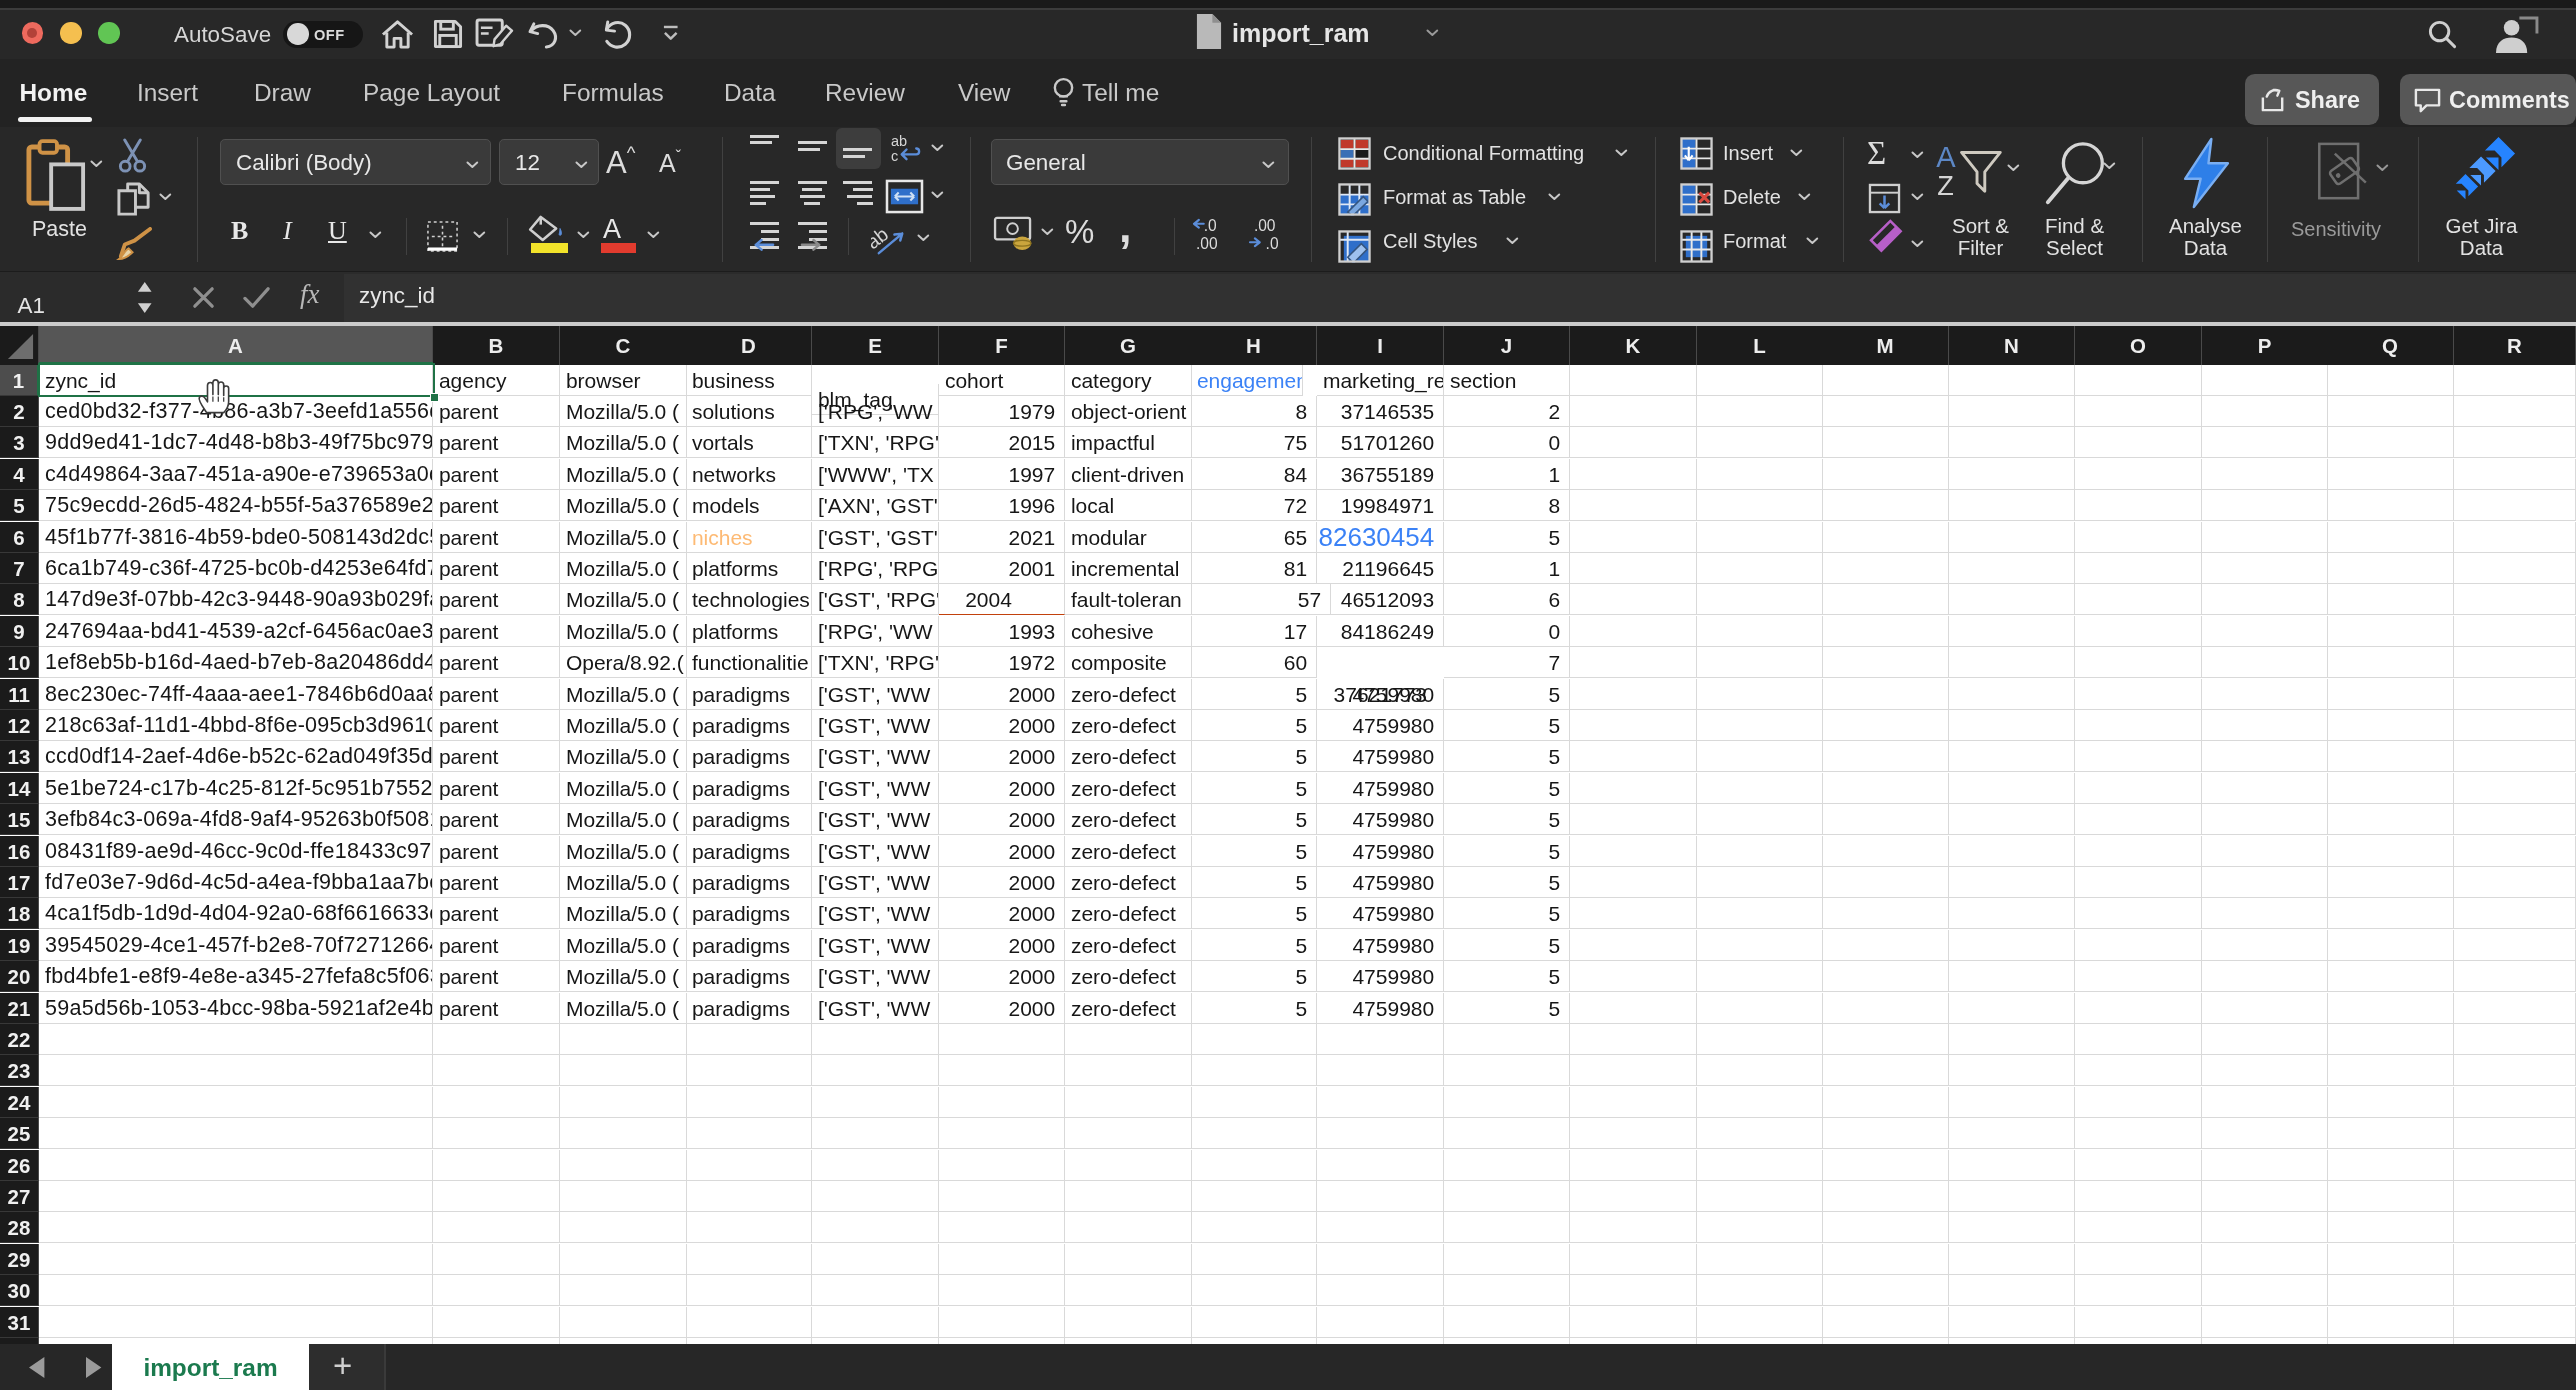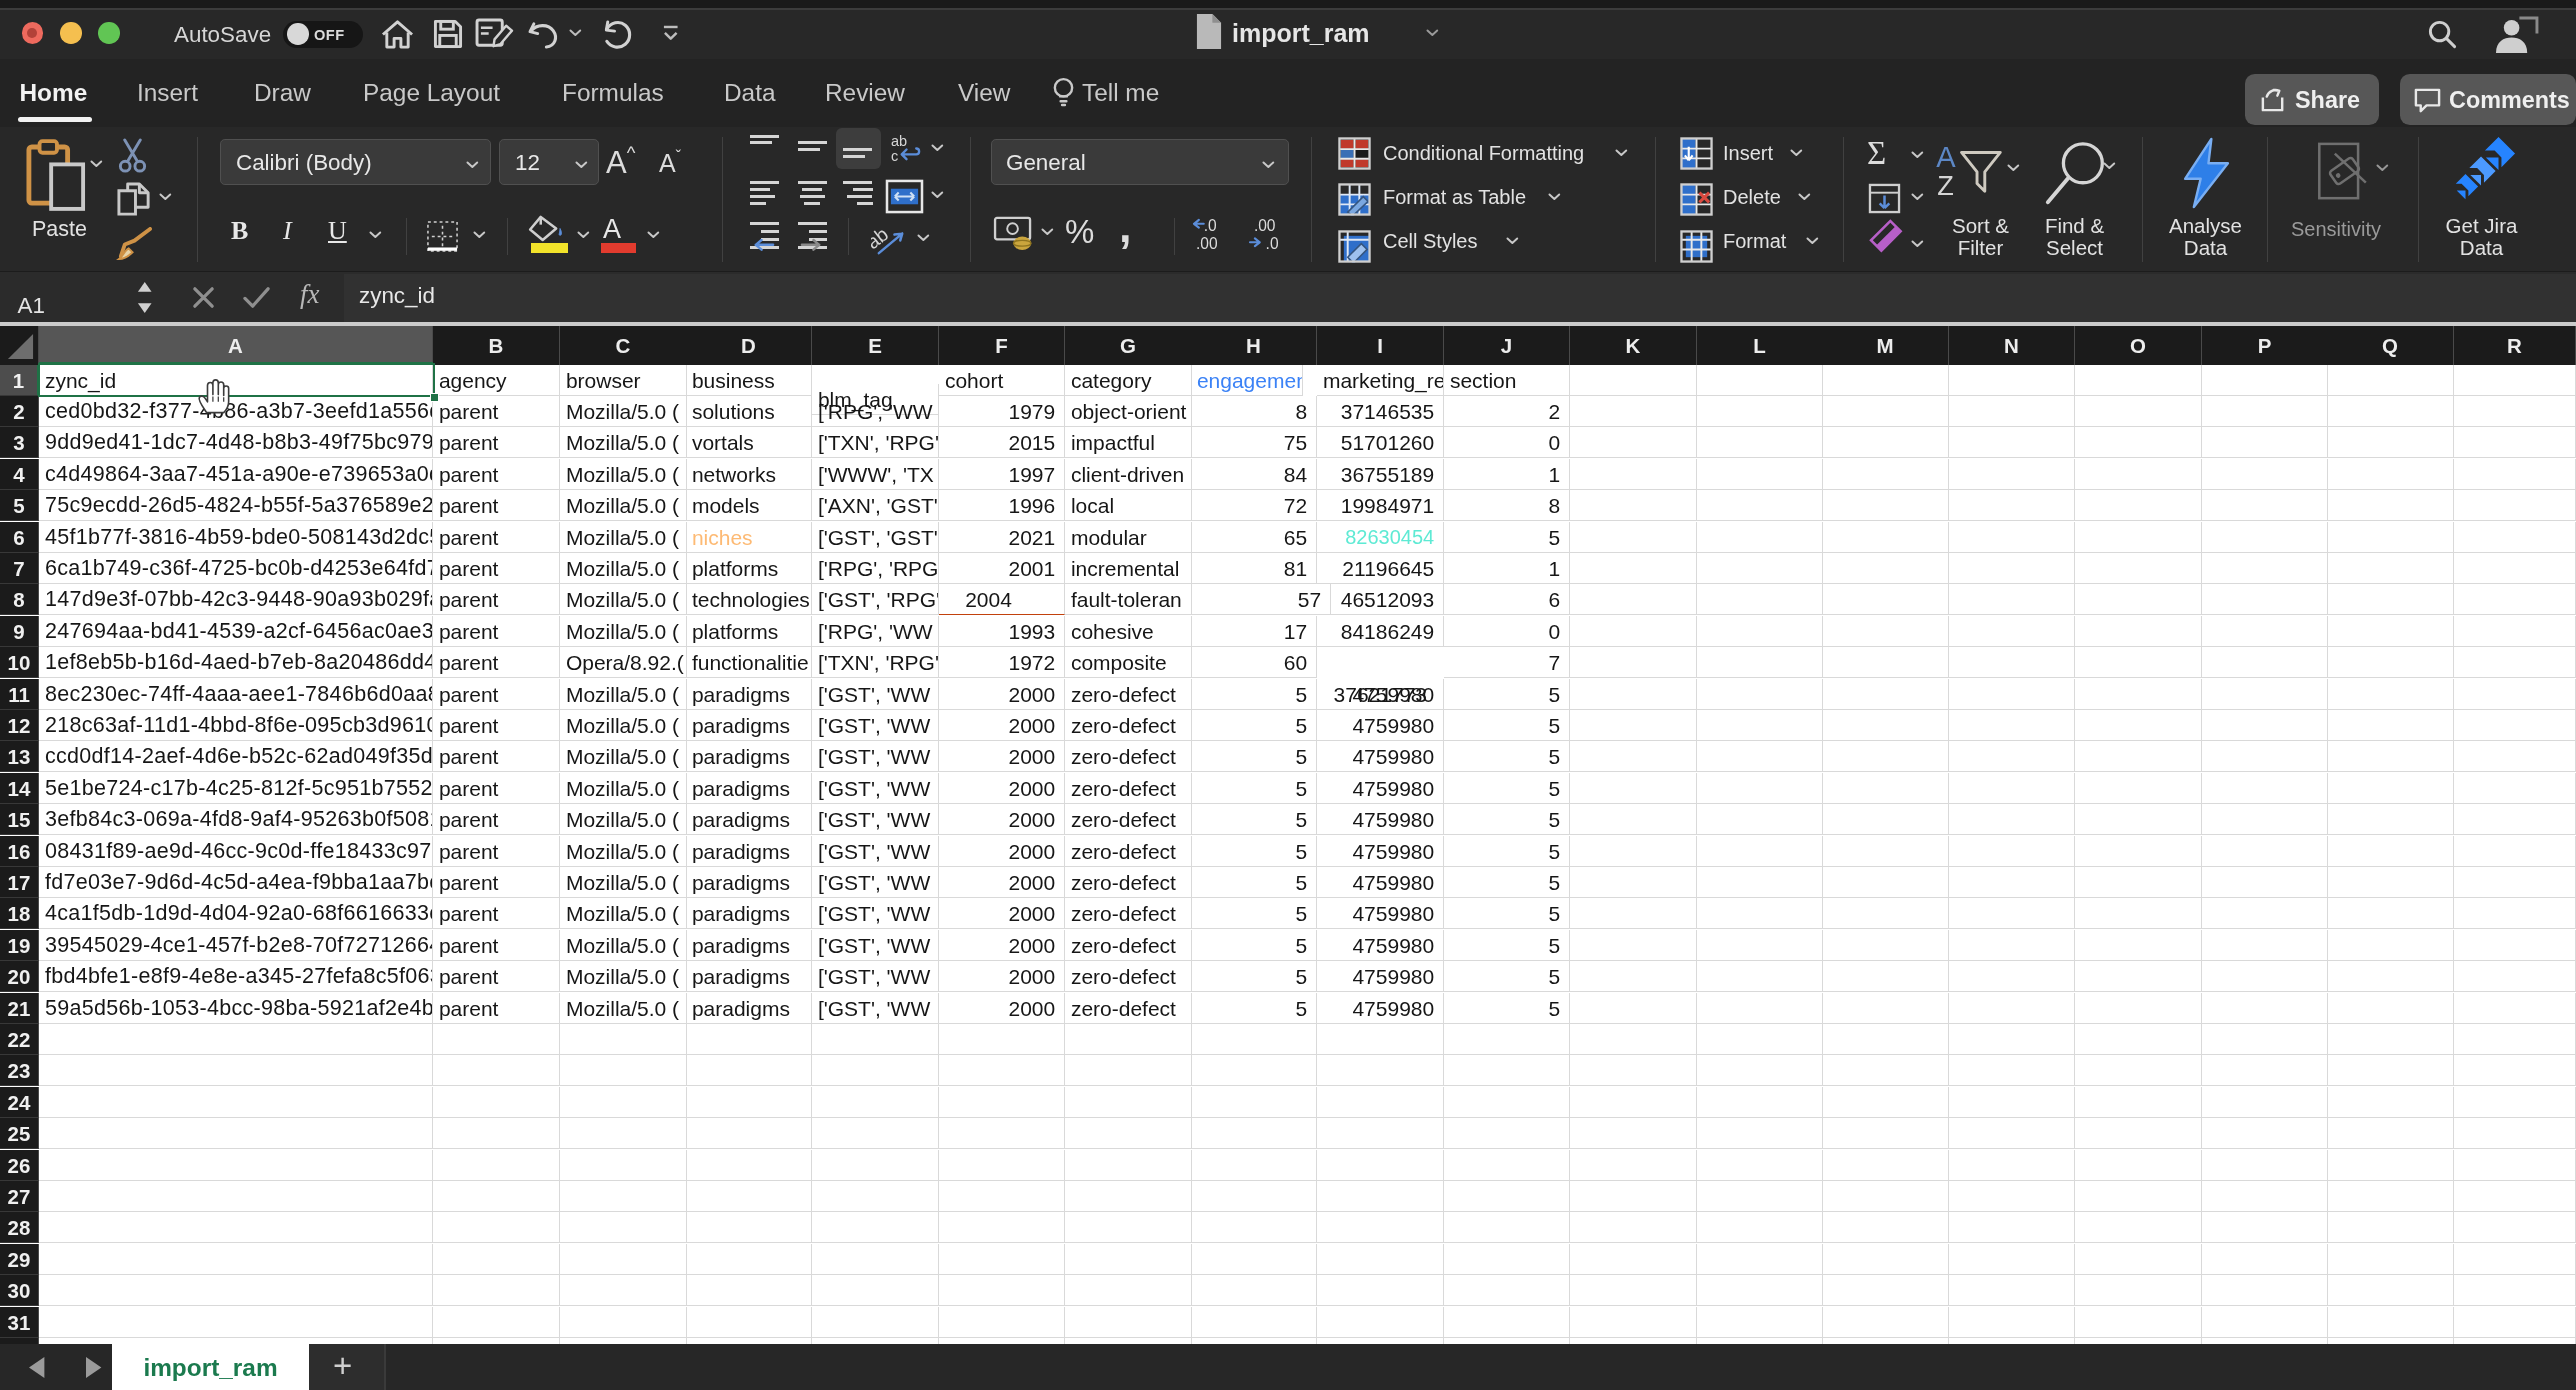--- a/index.html
+++ b/index.html
@@ -522,21 +522,21 @@
     <div class="abs" style="left:2454px;top:490px;width:122px;height:31px;border-right:1px solid #d9d9d9;border-bottom:1px solid #d9d9d9;color:#161616;font-size:21px;line-height:31px;white-space:nowrap;overflow:hidden;text-align:left;padding-left:5.9px;"></div>
     <div class="abs" style="left:0;top:522px;width:39px;height:31px;background:#1b1b1b;border-right:1px solid #4a4a4a;border-bottom:1px solid #383838;color:#f0f0f0;font-size:20.5px;font-weight:600;text-align:center;line-height:31px;">6</div>
     <div class="abs" style="left:39px;top:522px;width:394px;height:31px;border-right:1px solid #d9d9d9;border-bottom:1px solid #d9d9d9;color:#161616;font-size:21px;line-height:31px;white-space:nowrap;overflow:hidden;text-align:left;padding-left:5.9px;font-size:21.5px;letter-spacing:0.3px;">45f1b77f-3816-4b59-bde0-508143d2dc57</div>
     <div class="abs" style="left:433px;top:522px;width:127px;height:31px;border-right:1px solid #d9d9d9;border-bottom:1px solid #d9d9d9;color:#161616;font-size:21px;line-height:31px;white-space:nowrap;overflow:hidden;text-align:left;padding-left:5.9px;">parent</div>
     <div class="abs" style="left:560px;top:522px;width:127px;height:31px;border-right:1px solid #d9d9d9;border-bottom:1px solid #d9d9d9;color:#161616;font-size:21px;line-height:31px;white-space:nowrap;overflow:hidden;text-align:left;padding-left:5.9px;">Mozilla/5.0 (</div>
     <div class="abs" style="left:686px;top:522px;width:126px;height:31px;border-right:1px solid #d9d9d9;border-bottom:1px solid #d9d9d9;color:#fdba74;font-size:21px;line-height:31px;white-space:nowrap;overflow:hidden;text-align:left;padding-left:5.9px;">niches</div>
     <div class="abs" style="left:812px;top:522px;width:127px;height:31px;border-right:1px solid #d9d9d9;border-bottom:1px solid #d9d9d9;color:#161616;font-size:21px;line-height:31px;white-space:nowrap;overflow:hidden;text-align:left;padding-left:5.9px;">['GST', 'GST'</div>
     <div class="abs" style="left:939px;top:522px;width:126px;height:31px;border-right:1px solid #d9d9d9;border-bottom:1px solid #d9d9d9;color:#161616;font-size:21px;line-height:31px;white-space:nowrap;overflow:hidden;text-align:right;padding-right:8.8px;">2021</div>
     <div class="abs" style="left:1065px;top:522px;width:127px;height:31px;border-right:1px solid #d9d9d9;border-bottom:1px solid #d9d9d9;color:#161616;font-size:21px;line-height:31px;white-space:nowrap;overflow:hidden;text-align:left;padding-left:5.9px;">modular</div>
     <div class="abs" style="left:1191px;top:522px;width:126px;height:31px;border-right:1px solid #d9d9d9;border-bottom:1px solid #d9d9d9;color:#161616;font-size:21px;line-height:31px;white-space:nowrap;overflow:hidden;text-align:right;padding-right:8.8px;">65</div>
-    <div class="abs" style="left:1317px;top:522px;width:127px;height:31px;border-right:1px solid #d9d9d9;border-bottom:1px solid #d9d9d9;color:#5eead4;font-size:20px;line-height:31px;white-space:nowrap;overflow:hidden;text-align:right;padding-right:8.8px;">82630454</div>
+    <div class="abs" style="left:1317px;top:522px;width:127px;height:31px;border-right:1px solid #d9d9d9;border-bottom:1px solid #d9d9d9;color:#3b82f6;font-size:26px;line-height:31px;white-space:nowrap;overflow:hidden;text-align:right;padding-right:8.8px;">82630454</div>
     <div class="abs" style="left:1444px;top:522px;width:126px;height:31px;border-right:1px solid #d9d9d9;border-bottom:1px solid #d9d9d9;color:#161616;font-size:21px;line-height:31px;white-space:nowrap;overflow:hidden;text-align:right;padding-right:8.8px;">5</div>
     <div class="abs" style="left:1570px;top:522px;width:127px;height:31px;border-right:1px solid #d9d9d9;border-bottom:1px solid #d9d9d9;color:#161616;font-size:21px;line-height:31px;white-space:nowrap;overflow:hidden;text-align:left;padding-left:5.9px;"></div>
     <div class="abs" style="left:1697px;top:522px;width:126px;height:31px;border-right:1px solid #d9d9d9;border-bottom:1px solid #d9d9d9;color:#161616;font-size:21px;line-height:31px;white-space:nowrap;overflow:hidden;text-align:left;padding-left:5.9px;"></div>
     <div class="abs" style="left:1822px;top:522px;width:127px;height:31px;border-right:1px solid #d9d9d9;border-bottom:1px solid #d9d9d9;color:#161616;font-size:21px;line-height:31px;white-space:nowrap;overflow:hidden;text-align:left;padding-left:5.9px;"></div>
     <div class="abs" style="left:1949px;top:522px;width:126px;height:31px;border-right:1px solid #d9d9d9;border-bottom:1px solid #d9d9d9;color:#161616;font-size:21px;line-height:31px;white-space:nowrap;overflow:hidden;text-align:left;padding-left:5.9px;"></div>
     <div class="abs" style="left:2075px;top:522px;width:127px;height:31px;border-right:1px solid #d9d9d9;border-bottom:1px solid #d9d9d9;color:#161616;font-size:21px;line-height:31px;white-space:nowrap;overflow:hidden;text-align:left;padding-left:5.9px;"></div>
     <div class="abs" style="left:2202px;top:522px;width:126px;height:31px;border-right:1px solid #d9d9d9;border-bottom:1px solid #d9d9d9;color:#161616;font-size:21px;line-height:31px;white-space:nowrap;overflow:hidden;text-align:left;padding-left:5.9px;"></div>
     <div class="abs" style="left:2327px;top:522px;width:127px;height:31px;border-right:1px solid #d9d9d9;border-bottom:1px solid #d9d9d9;color:#161616;font-size:21px;line-height:31px;white-space:nowrap;overflow:hidden;text-align:left;padding-left:5.9px;"></div>
     <div class="abs" style="left:2454px;top:522px;width:122px;height:31px;border-right:1px solid #d9d9d9;border-bottom:1px solid #d9d9d9;color:#161616;font-size:21px;line-height:31px;white-space:nowrap;overflow:hidden;text-align:left;padding-left:5.9px;"></div>
     <div class="abs" style="left:0;top:553px;width:39px;height:31px;background:#1b1b1b;border-right:1px solid #4a4a4a;border-bottom:1px solid #383838;color:#f0f0f0;font-size:20.5px;font-weight:600;text-align:center;line-height:31px;">7</div>

